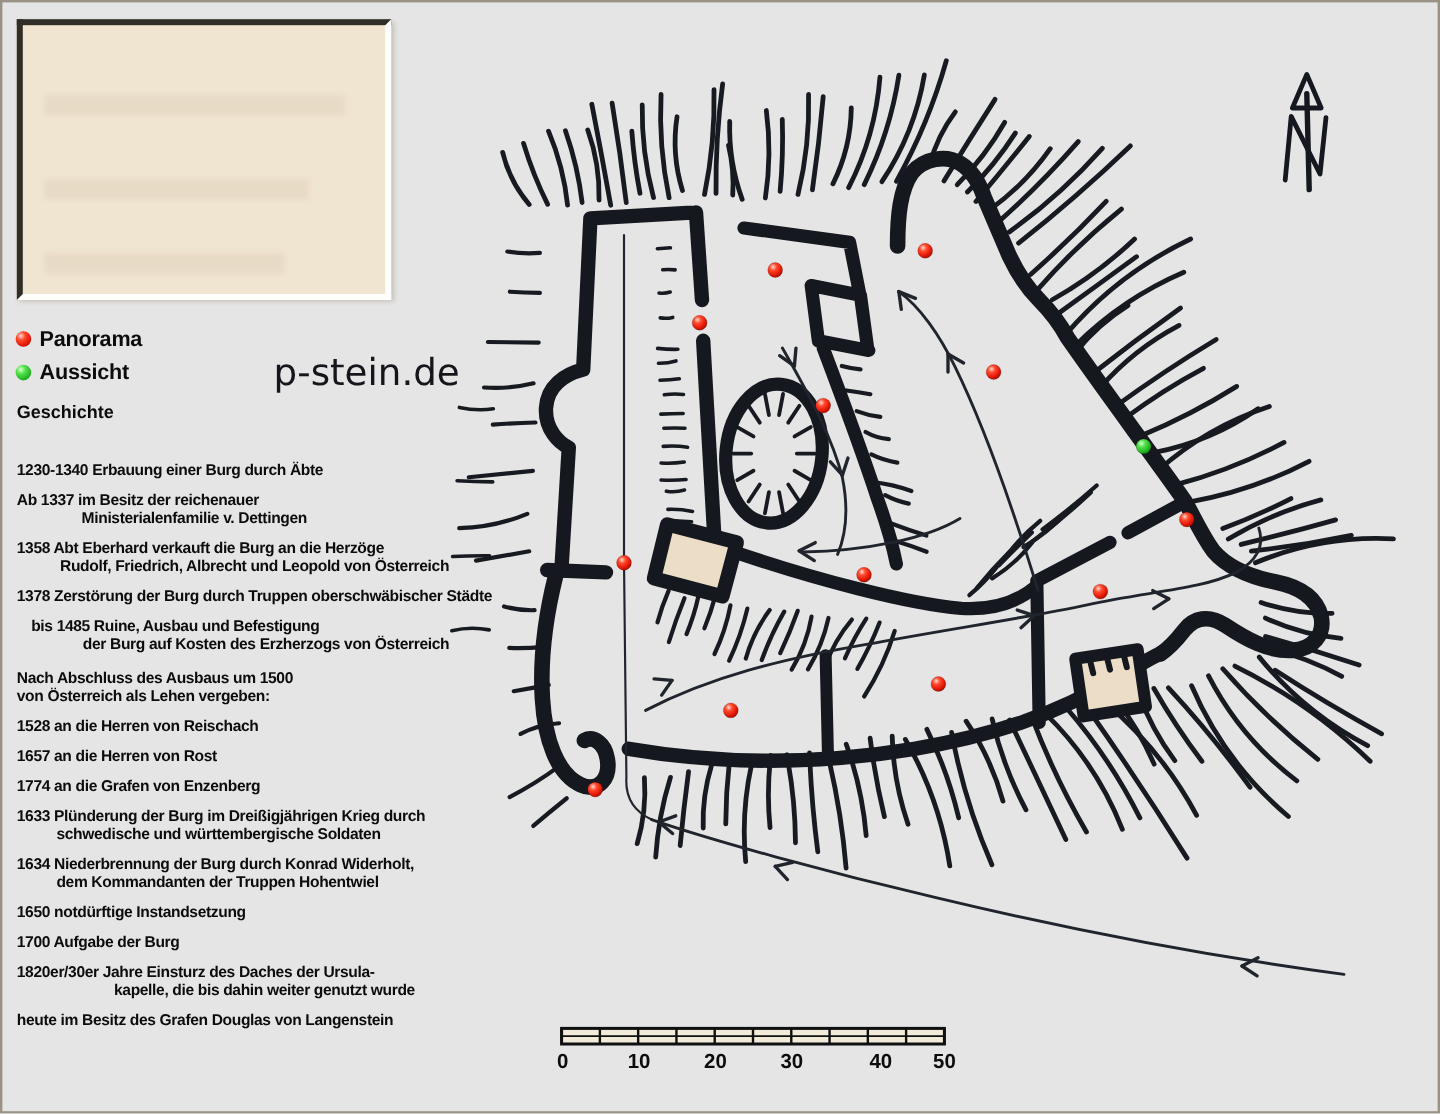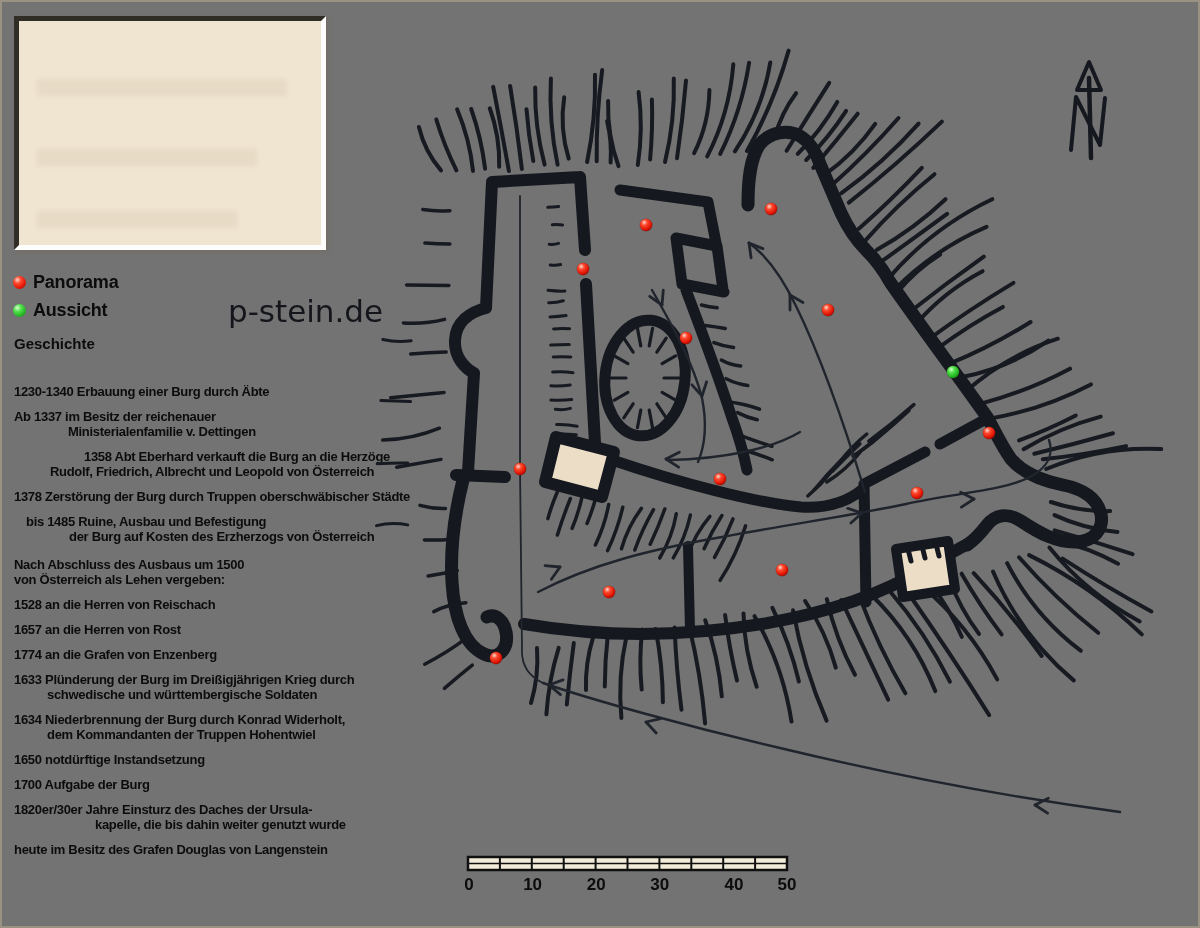--- a/index.html
+++ b/index.html
@@ -1,17 +1,17 @@
 <!DOCTYPE html>
 <html><head>
 <meta charset="utf-8">
 <style>
   html,body{margin:0;padding:0;}
   body{font-family:"Liberation Sans",sans-serif;}
-  #stage{position:relative;width:1200px;height:928px;background:#737373;overflow:hidden;
+  #stage{position:relative;width:1200px;height:928px;background:#e5e5e5;overflow:hidden;
          outline:2px solid #9a9384;outline-offset:-2px;}
   
   #title-box{position:absolute;left:14px;top:16px;width:302px;height:224px;background:#f0e5d1;
     border-top:5px solid #2f2d26;border-left:5px solid #2f2d26;
     border-bottom:5px solid #fdfdfb;border-right:5px solid #fdfdfb;
     box-shadow:2px 2px 4px rgba(120,100,70,.30);}
   .ghost-row{position:absolute;left:18px;height:17px;background:rgba(160,125,85,.09);filter:blur(2px);}
   
   #legend{position:absolute;left:13px;top:268px;}
   .legend-row{display:flex;align-items:center;height:28px;}
@@ -63,21 +63,21 @@
   <div id="history-title">Geschichte</div>
   <div id="history-list">
       <div class="h-entry">
         <div class="h-line" style="padding-left: 0px;">1230-1340 Erbauung einer Burg durch Äbte</div>
       </div>
       <div class="h-entry">
         <div class="h-line" style="padding-left: 0px;">Ab 1337 im Besitz der reichenauer</div>
         <div class="h-line" style="padding-left: 54px;">Ministerialenfamilie v. Dettingen</div>
       </div>
       <div class="h-entry">
-        <div class="h-line" style="padding-left: 0px; text-align: center;">1358 Abt Eberhard verkauft die Burg an die Herzöge</div>
+        <div class="h-line" style="padding-left: 0px;">1358 Abt Eberhard verkauft die Burg an die Herzöge</div>
         <div class="h-line" style="padding-left: 36px;">Rudolf, Friedrich, Albrecht und Leopold von Österreich</div>
       </div>
       <div class="h-entry">
         <div class="h-line" style="padding-left: 0px;">1378 Zerstörung der Burg durch Truppen oberschwäbischer Städte</div>
       </div>
       <div class="h-entry">
         <div class="h-line" style="padding-left: 12px;">bis 1485 Ruine, Ausbau und Befestigung</div>
         <div class="h-line" style="padding-left: 55px;">der Burg auf Kosten des Erzherzogs von Österreich</div>
       </div>
       <div class="h-entry">

